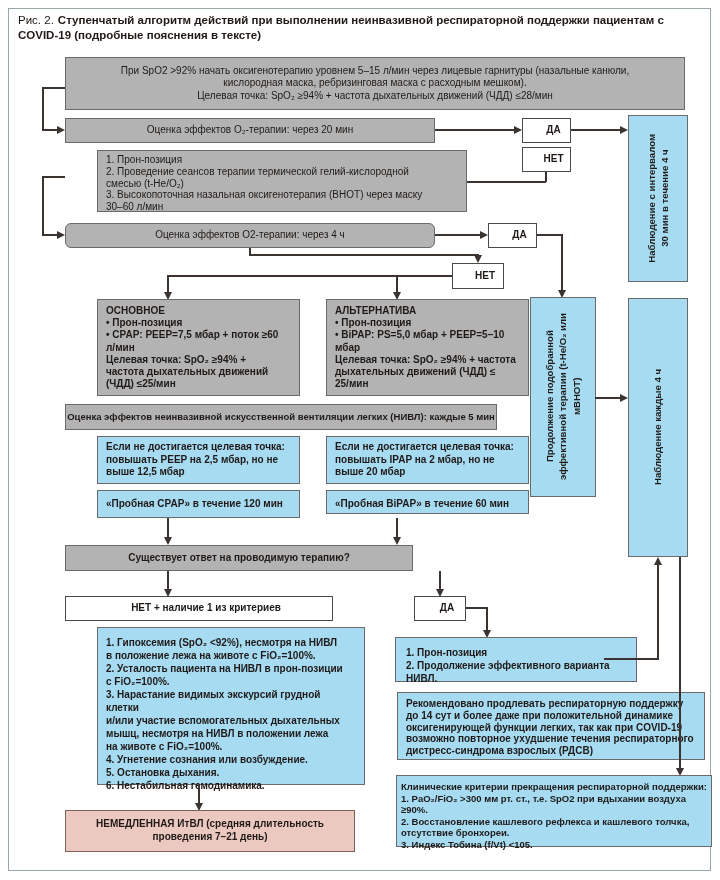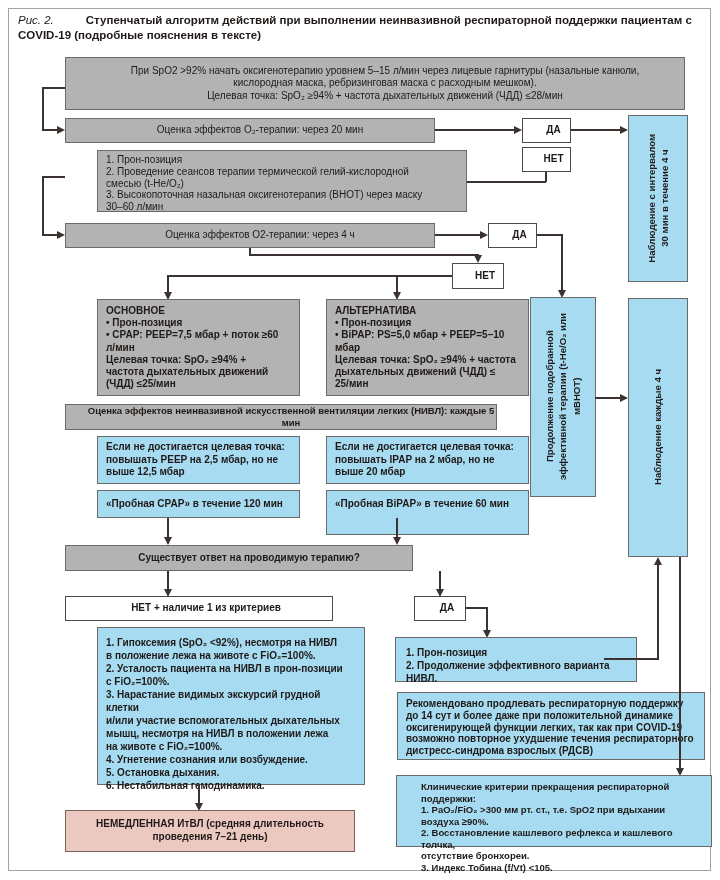--- a/index.html
+++ b/index.html
@@ -1,25 +1,25 @@
 <!DOCTYPE html>
 <html lang="ru"><head>
 <meta charset="utf-8">
 <style>
   html,body{margin:0;padding:0;background:#fff;}
   #stage{position:relative;width:720px;height:880px;background:#fff;
          font-family:"Liberation Sans","DejaVu Sans",sans-serif;color:#1f1a17;overflow:hidden;}
   #frame{position:absolute;left:8px;top:8px;width:703px;height:863px;border:1.5px solid #9aa5aa;box-sizing:border-box;}
   .caption{position:absolute;left:18px;top:13px;width:688px;font-size:11.5px;line-height:1.3;}
-  .caption .fig{font-style:italic;font-weight:normal;margin-right:4px;}
-  .caption .cap{font-weight:bold;margin-left:28px;}
+  .caption .fig{font-weight:normal;margin-right:4px;}
+  .caption .cap{font-weight:bold;}
   .box{position:absolute;box-sizing:border-box;border:1.5px solid #6a6a6a;
        display:flex;align-items:center;justify-content:center;text-align:center;
        font-size:10px;line-height:1.26;white-space:pre-line;}
-  .gray{background:#b3b3b3;padding-left:20px;}
+  .gray{background:#b3b3b3;}
   .blue{background:#a6dbf2;}
   .white{background:#ffffff;border-color:#4a4a4a;padding-left:14px;}
   .pink{background:#ecc9c0;border-color:#7c615a;}
   .bold{font-weight:bold;}
   .blk{display:block;text-align:left;margin-left:32px;}
   .vbox span{writing-mode:vertical-rl;transform:rotate(180deg);white-space:pre-line;
              text-align:center;font-weight:bold;font-size:9.6px;line-height:1.4;}
   .hl,.vl{position:absolute;background:#3a3330;}
   .hl{height:2px;} .vl{width:2px;}
   .ah{position:absolute;width:0;height:0;border-style:solid;}
@@ -67,21 +67,21 @@
 2. Проведение сеансов терапии термической гелий-кислородной
 смесью (t-He/O₂)
 3. Высокопоточная назальная оксигенотерапия (ВНОТ) через маску
 30–60 л/мин</div>
 
   <div class="hl" style="left:43px;top:176px;width:22px;"></div>
   <div class="vl" style="left:42px;top:176px;height:60px;"></div>
   <div class="hl" style="left:43px;top:234px;width:15px;"></div>
   <div class="ah ar" style="left:57px;top:231px;"></div>
 
-  <div class="box gray" style="left:65px;top:223px;width:370px;height:25px;">Оценка эффектов О2-терапии: через 4 ч</div>
+  <div class="box gray" style="left:65px;top:223px;width:370px;height:25px;border-radius:6px;">Оценка эффектов О2-терапии: через 4 ч</div>
   <div class="hl" style="left:435px;top:234px;width:47px;"></div>
   <div class="ah ar" style="left:480px;top:231px;"></div>
   <div class="box white bold" style="left:488px;top:223px;width:49px;height:25px;">ДА</div>
   <div class="hl" style="left:537px;top:234px;width:26px;"></div>
   <div class="vl" style="left:561px;top:234px;height:58px;"></div>
   <div class="ah ad" style="left:558px;top:290px;"></div>
 
   <div class="vl" style="left:249px;top:248px;height:8px;"></div>
   <div class="hl" style="left:249px;top:254px;width:230px;"></div>
   <div class="ah ad" style="left:474px;top:255px;"></div>
@@ -119,21 +119,21 @@
   <div class="box gray bold" style="left:65px;top:404px;width:432px;height:26px;font-size:9.5px;">Оценка эффектов неинвазивной искусственной вентиляции легких (НИВЛ): каждые 5 мин</div>
 
   <div class="box blue blk bold" style="left:65px;top:436px;width:203px;height:48px;padding:4px 8px;line-height:1.27;">Если не достигается целевая точка:
 повышать PEEP на 2,5 мбар, но не
 выше 12,5 мбар</div>
   <div class="box blue blk bold" style="left:294px;top:436px;width:203px;height:48px;padding:4px 8px;line-height:1.27;">Если не достигается целевая точка:
 повышать IPAP на 2 мбар, но не
 выше 20 мбар</div>
 
   <div class="box blue blk bold" style="left:65px;top:490px;width:203px;height:28px;padding:7px 8px;">«Пробная CPAP» в течение 120 мин</div>
-  <div class="box blue blk bold" style="left:294px;top:490px;width:203px;height:45px;padding:7px 8px;">«Пробная BiPAP» в течение 60 мин</div>
+  <div class="box blue blk bold" style="left:294px;top:490px;width:203px;height:24px;padding:7px 8px;">«Пробная BiPAP» в течение 60 мин</div>
 
   <div class="vl" style="left:167px;top:518px;height:20px;"></div>
   <div class="ah ad" style="left:164px;top:537px;"></div>
   <div class="vl" style="left:396px;top:518px;height:20px;"></div>
   <div class="ah ad" style="left:393px;top:537px;"></div>
 
   <div class="box gray bold" style="left:65px;top:545px;width:348px;height:26px;">Существует ответ на проводимую терапию?</div>
   <div class="vl" style="left:167px;top:571px;height:19px;"></div>
   <div class="ah ad" style="left:164px;top:589px;"></div>
   <div class="vl" style="left:439px;top:571px;height:19px;"></div>
@@ -171,18 +171,18 @@
 
   <div class="box blue blk bold" style="left:365px;top:692px;width:308px;height:68px;padding:5px 8px;line-height:1.18;">Рекомендовано продлевать респираторную поддержку
 до 14 сут и более даже при положительной динамике
 оксигенирующей функции легких, так как при COVID-19
 возможно повторное ухудшение течения респираторного
 дистресс-синдрома взрослых (РДСВ)</div>
 
   <div class="vl" style="left:679px;top:557px;height:212px;"></div>
   <div class="ah ad" style="left:676px;top:768px;"></div>
 
-  <div class="box blue blk bold" style="left:364px;top:775px;width:316px;height:72px;padding:5px 24px;font-size:9.5px;line-height:1.22;">Клинические критерии прекращения респираторной поддержки:
+  <div class="box blue blk bold" style="left:364px;top:775px;width:316px;height:72px;padding:5px 4px;font-size:9.5px;line-height:1.22;">Клинические критерии прекращения респираторной поддержки:
 1. PaO₂/FiO₂ &gt;300 мм рт. ст., т.е. SpO2 при вдыхании воздуха ≥90%.
 2. Восстановление кашлевого рефлекса и кашлевого толчка,
 отсутствие бронхореи.
 3. Индекс Тобина (f/Vt) &lt;105.</div>
 </div>
 
 </body></html>

